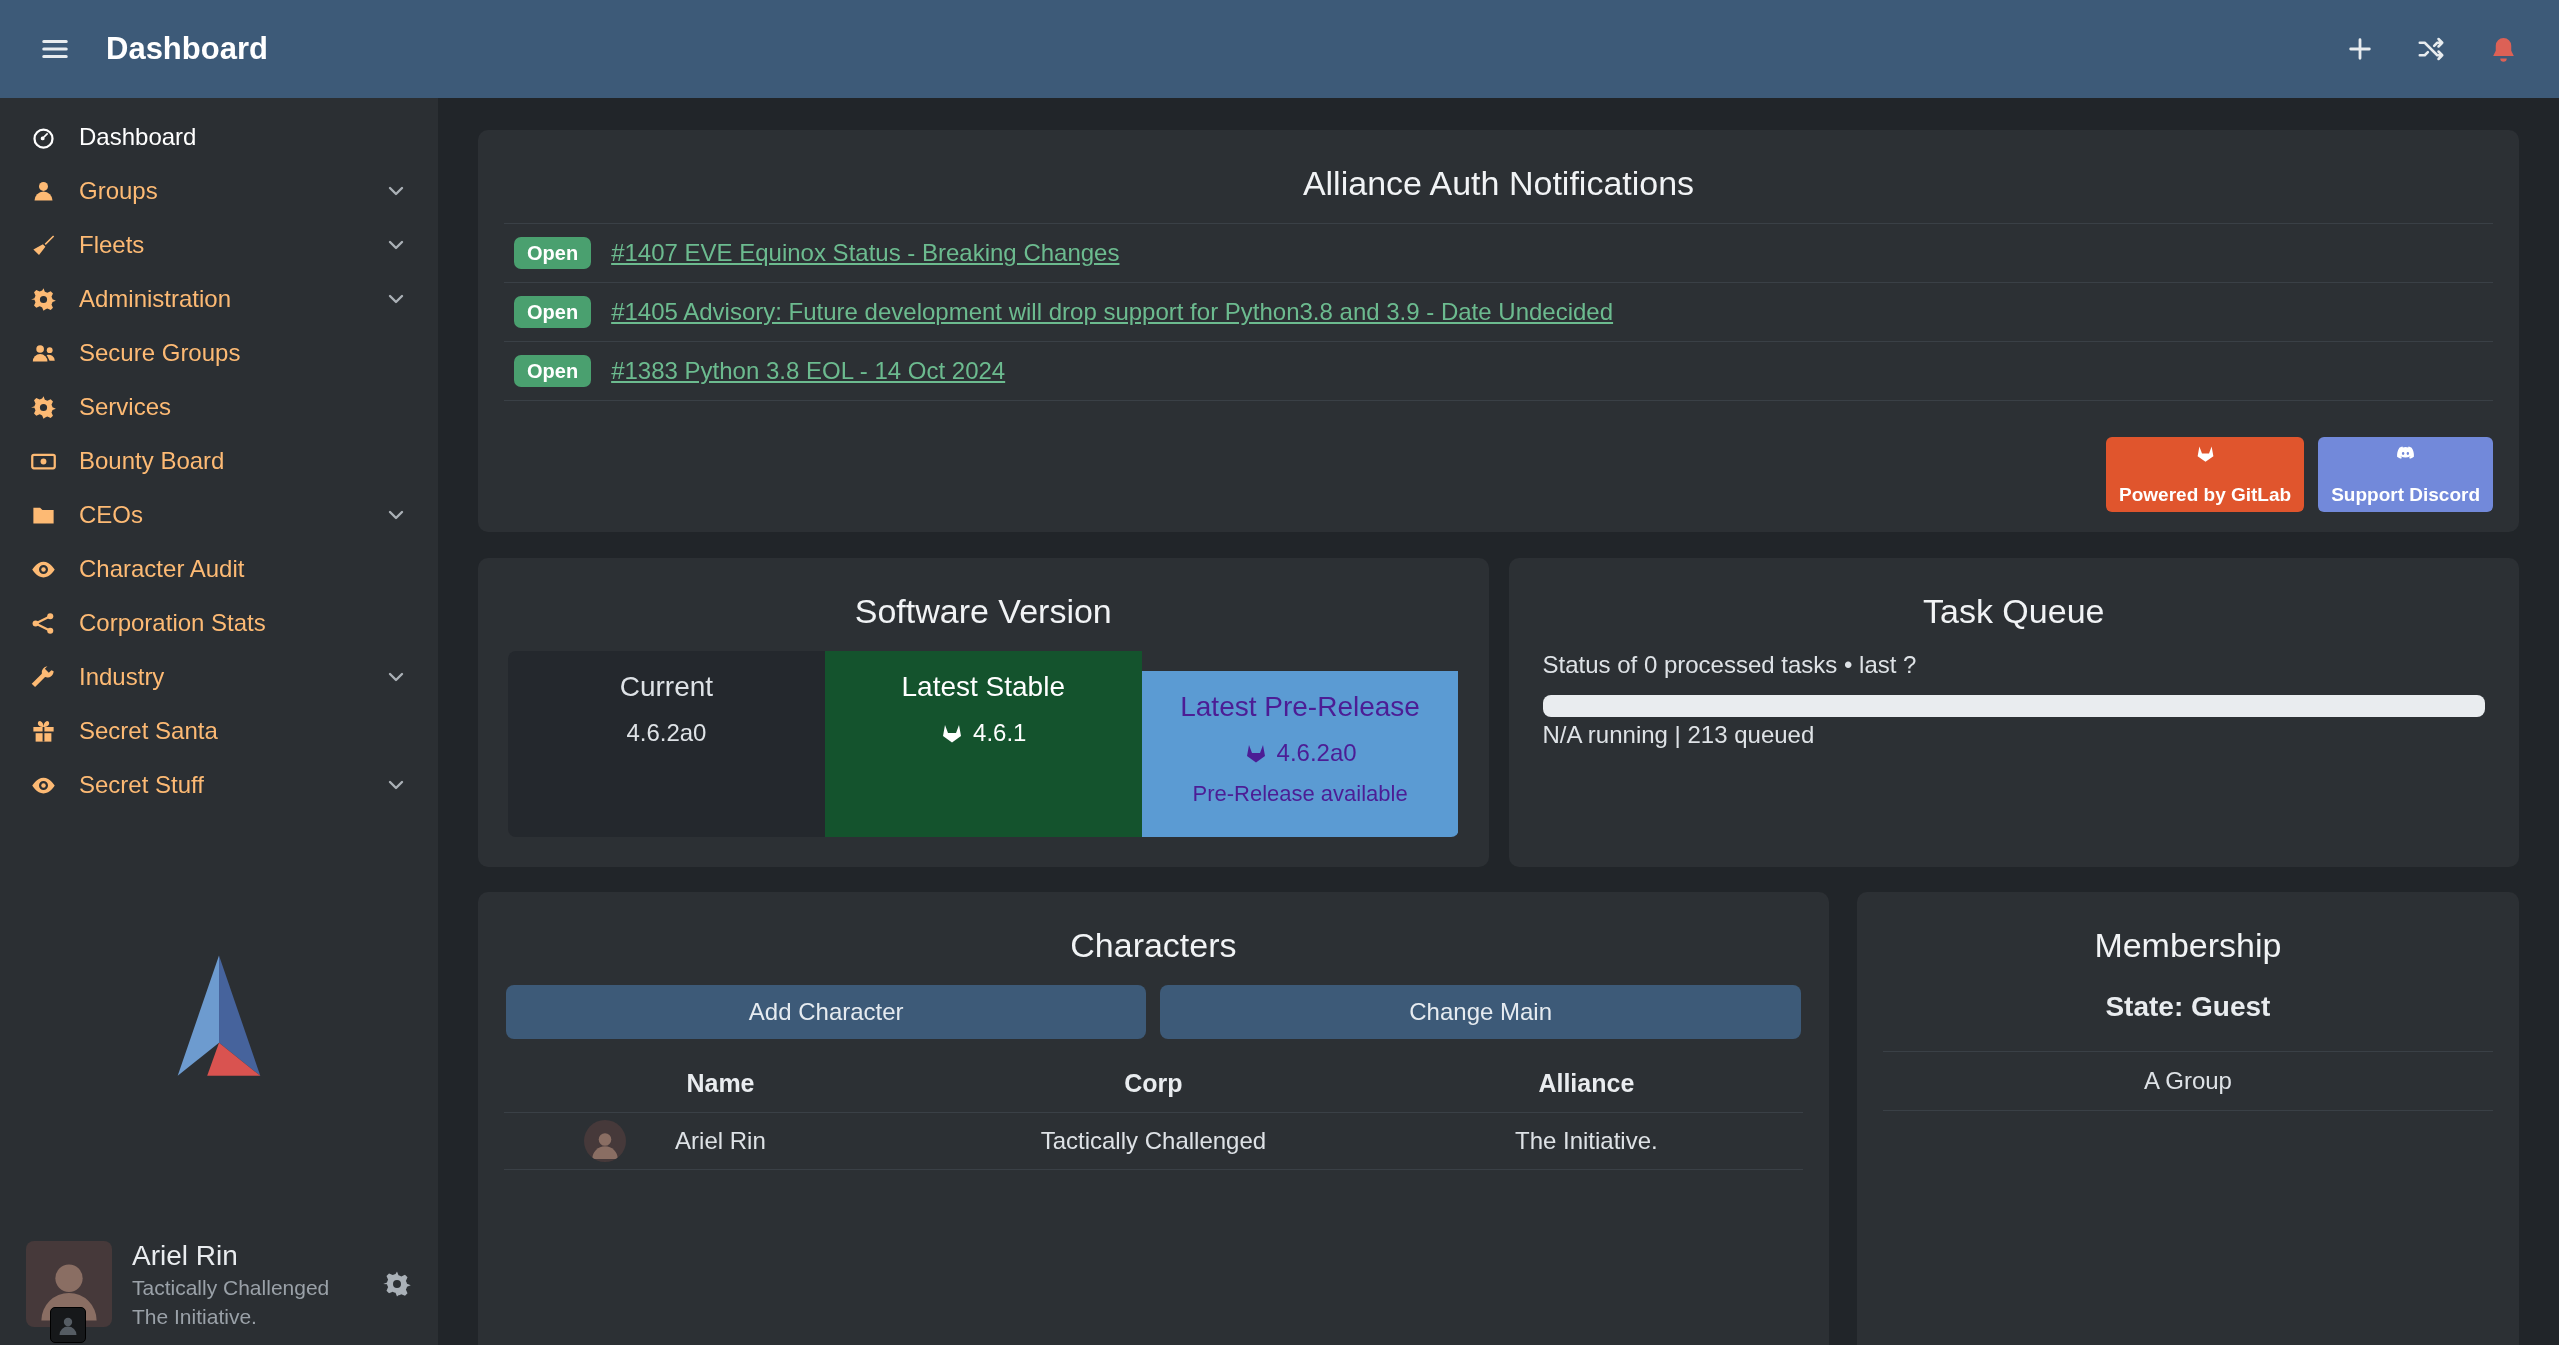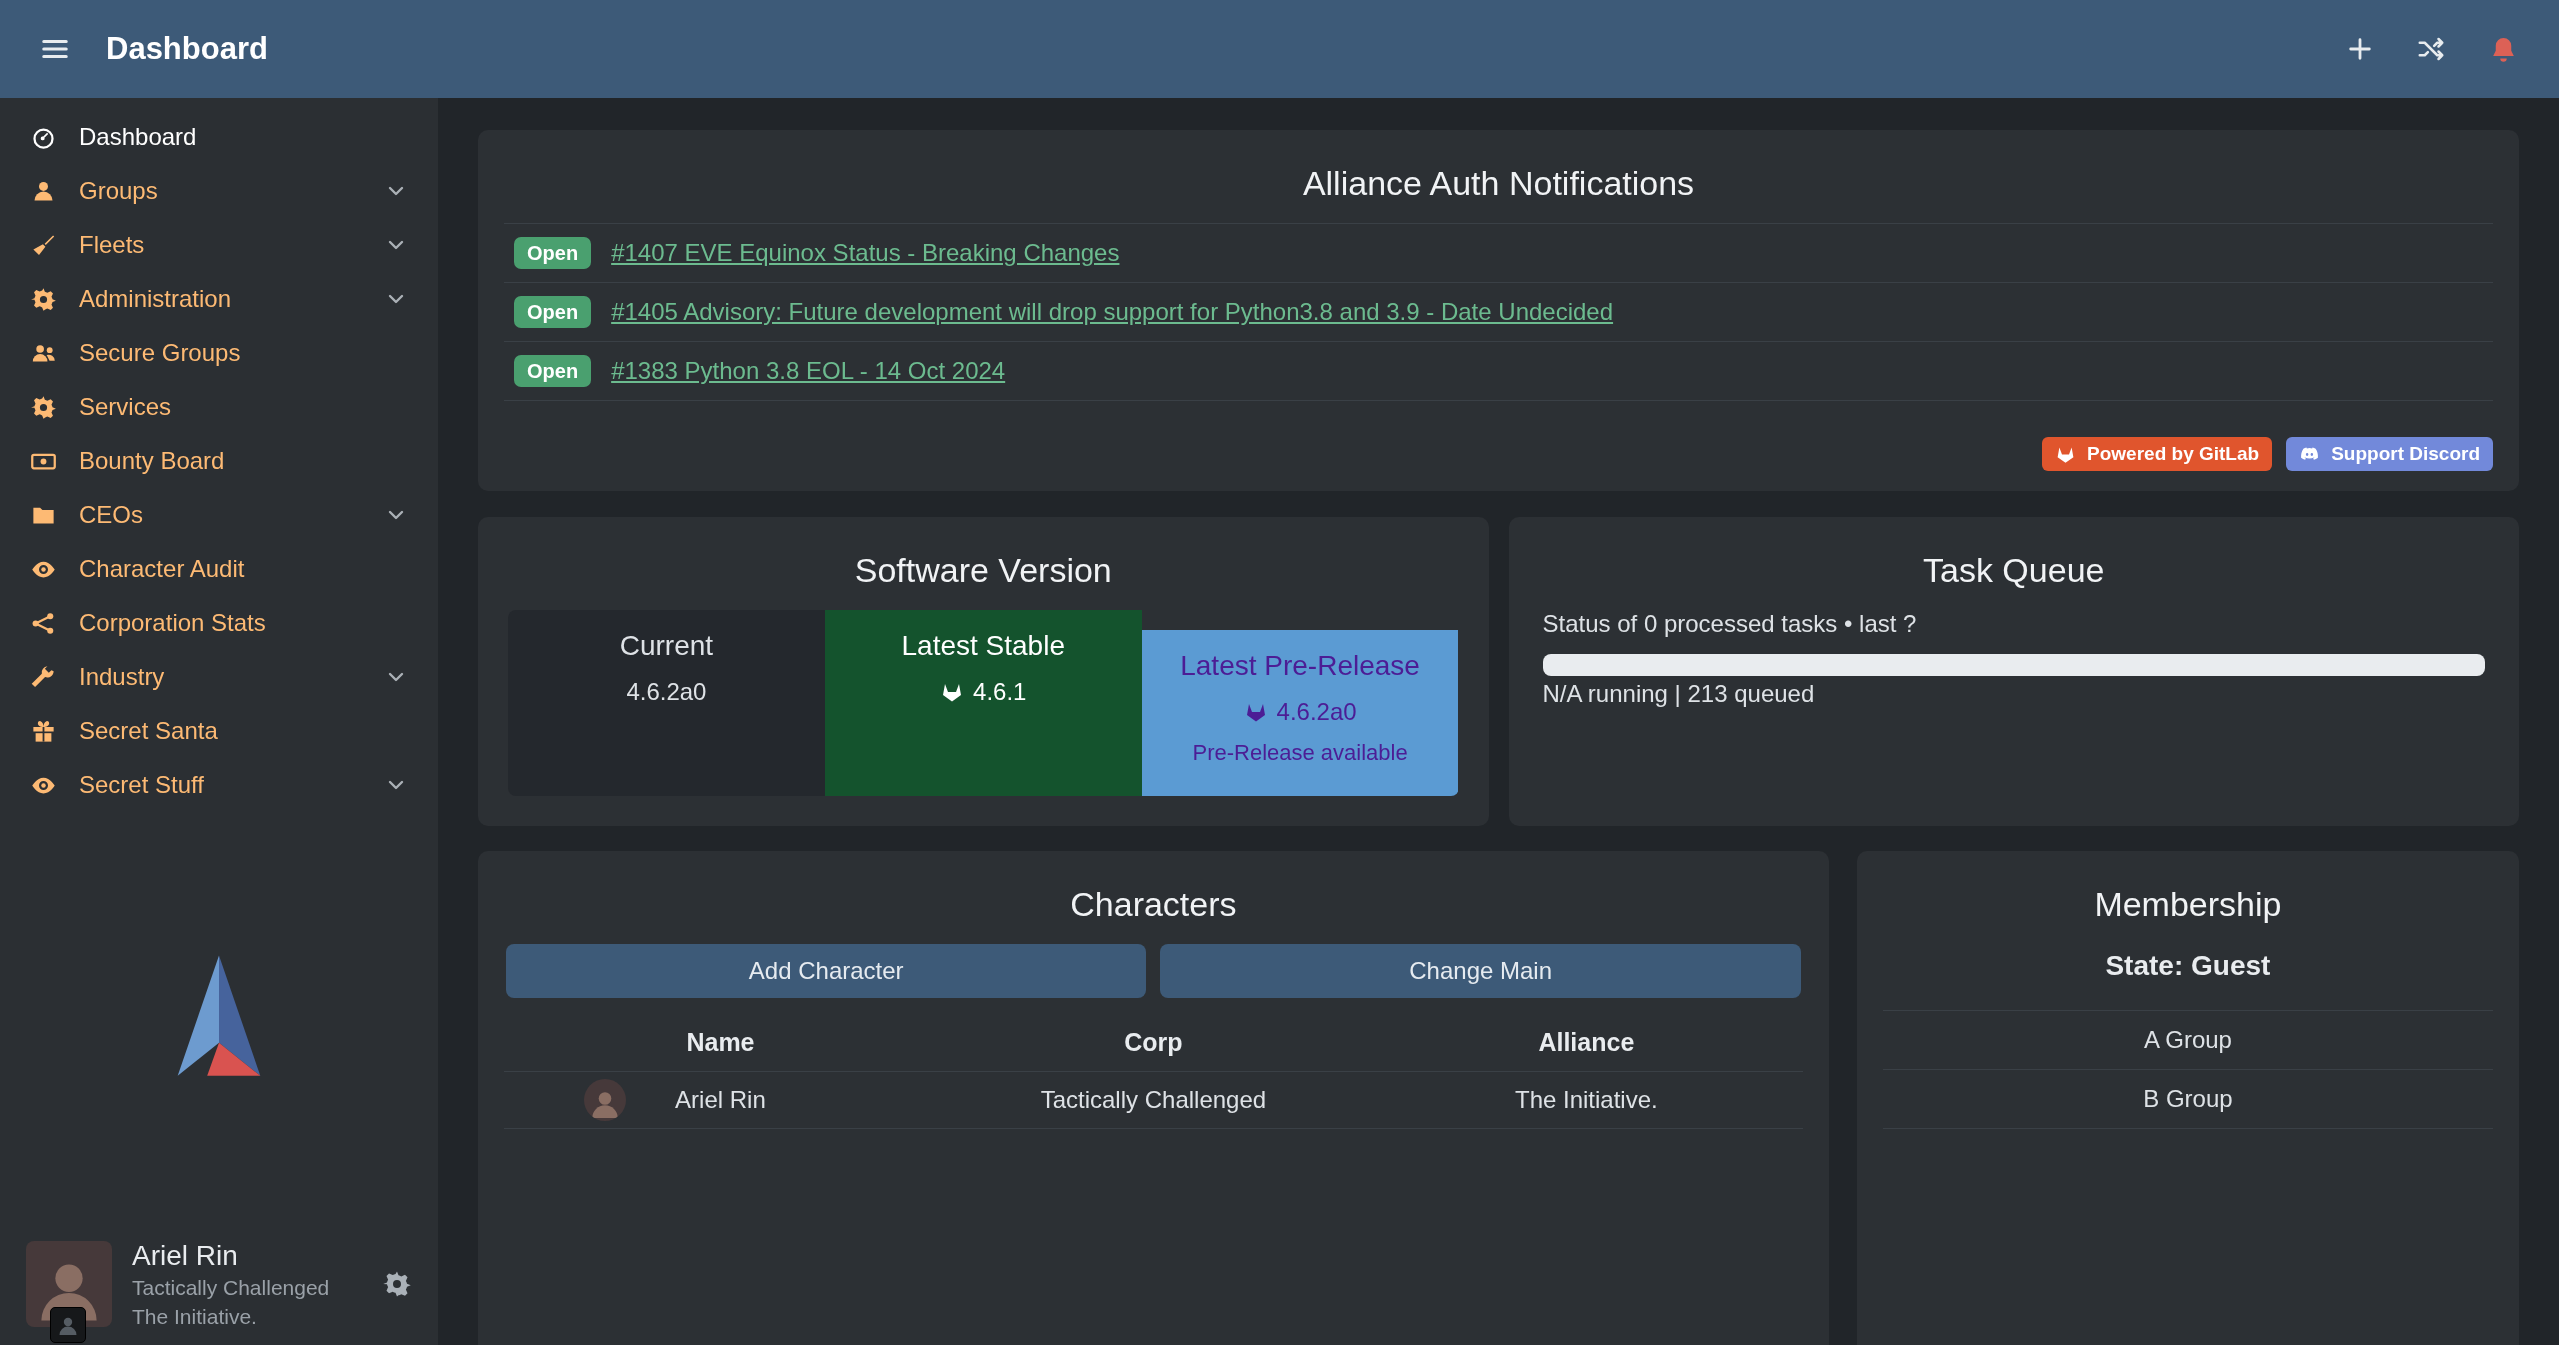--- a/index.html
+++ b/index.html
@@ -61,22 +61,22 @@
   
   .notif-row { display:flex; align-items:center; gap:20px; padding:13px 10px; border-top:1px solid #3a4046; }
   .notif-row:last-child { border-bottom:1px solid #3a4046; }
   .badge-open {
     background:#4aa06f; color:#fff; font-size:20px; font-weight:700;
     padding:6px 13px; border-radius:7px; line-height:1; flex-shrink:0;
   }
   .notif-link { color:#6cbb8f; font-size:24px; text-decoration:underline; cursor:pointer; }
   .shield-row { display:flex; justify-content:flex-end; gap:14px; margin-top:36px; }
   .shield {
-    display:inline-flex; align-items:center; gap:11px; color:#fff;
-    font-size:19px; font-weight:700; padding:6px 13px; border-radius:6px; cursor:pointer;
+    display:inline-flex; align-items:center; gap:20px; color:#fff;
+    font-size:19px; font-weight:700; padding:6px 13px; border-radius:6px; cursor:pointer;flex-direction:column;
   }
   .shield.gitlab { background:#e0552d; }
   .shield.discord { background:#7289da; }
   .shield svg { width:21px; height:21px; }
 
   
   .row2 { display:grid; grid-template-columns:1fr 1fr; gap:20px; margin-top:26px; }
   .version-row { display:flex; margin:2px 4px 10px; border-radius:8px; overflow:hidden; }
   .vcard { flex:1; min-height:166px; text-align:center; padding:20px 10px; }
   .vcard.current { background:#24282d; }
@@ -465,20 +465,19 @@
                   <td>The Initiative.</td>
                 </tr>
               </tbody>
             </table>
           </section>
 
           <section class="panel tall">
             <h2 class="panel-title">Membership</h2>
             <div class="mem-state">State: Guest</div>
             <div class="mem-group first">A Group</div>
-            <div class="mem-group">B Group</div>
           </section>
         </div>
 
       </div>
     </main>
   </div>
 </div>
 
 </body></html>

